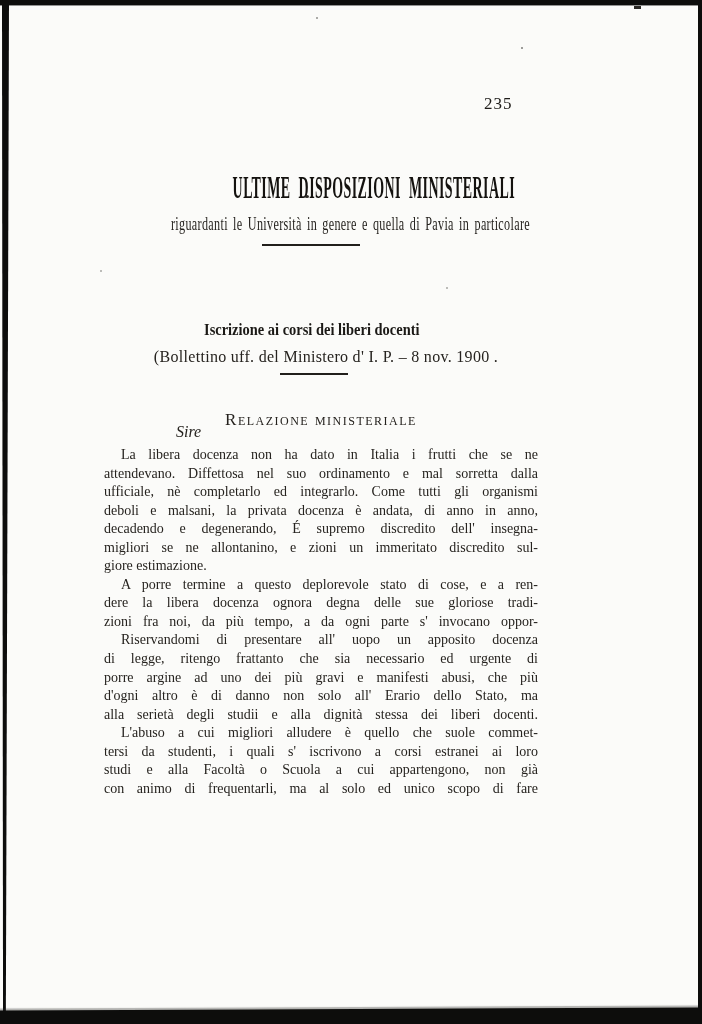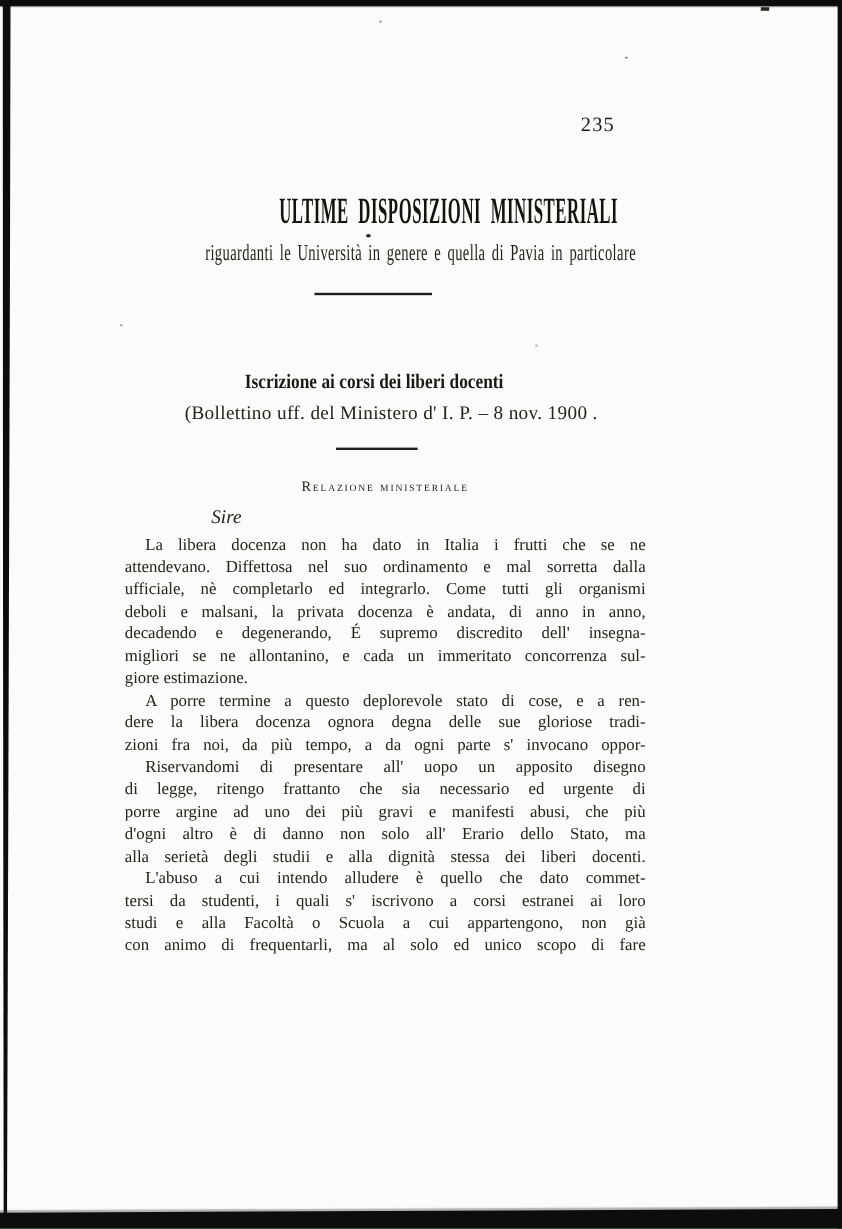--- a/index.html
+++ b/index.html
@@ -1,47 +1,47 @@
 <!DOCTYPE html>
 <html><head>
 <meta charset="utf-8">
 <style>
   html,body{margin:0;padding:0;background:#0b0b0b;}
   #stage{position:relative;width:702px;height:1024px;overflow:hidden;
-         background:#22c55e;font-family:"Liberation Serif", serif;}
+         background:#e5e5e5;font-family:"Liberation Serif", serif;}
   #paper{position:absolute;left:0;top:0;width:702px;height:1024px;background:#fbfbf9;}
   
   .edge{position:absolute;background:#0d0d0c;}
   #edge-top{left:0;top:0;width:702px;height:5px;box-shadow:0 1px 0 rgba(20,20,20,.45);}
   #edge-left{left:2px;top:0;width:7px;height:1016px;
              clip-path:polygon(0 0,100% 0,55% 100%,15% 100%);}
   #edge-bottom{left:-4px;top:1009px;width:712px;height:20px;transform:rotate(-.25deg);
                box-shadow:0 -2px 1px rgba(40,40,38,.35);}
   #edge-right{left:698px;top:0;width:4px;height:1024px;}
   .speck{position:absolute;background:#2a2824;border-radius:50%;}
   
   .abs{position:absolute;}
-  .ctr{text-align:center;}
+  .ctr{text-align:center;margin-top:12px;}
   #page-number{left:484px;top:94px;width:60px;font-size:17px;letter-spacing:1px;color:#1d1b18;}
   #title-wrap{left:60px;top:158px;width:468px;}
   #title-wrap span{display:inline-block;font-weight:bold;font-size:31px;color:#14120f;
       letter-spacing:1px;word-spacing:9px;transform:scaleX(.45);transform-origin:50% 50%;
       white-space:nowrap;}
   #subtitle-wrap{left:70px;top:201px;width:462px;}
   #subtitle-wrap span{display:inline-block;font-size:19px;color:#221f1b;letter-spacing:.5px;
       word-spacing:3px;transform:scaleX(.64);transform-origin:50% 50%;white-space:nowrap;}
   .rule{position:absolute;background:#211f1c;height:2px;}
   #rule-1{left:262px;top:244px;width:98px;}
   #rule-2{left:280px;top:373px;width:68px;}
   #heading-wrap{left:96px;top:308px;width:432px;}
   #heading-wrap span{display:inline-block;font-weight:bold;font-size:17px;color:#1b1916;
       transform:scaleX(.85);transform-origin:50% 50%;white-space:nowrap;}
   #citation-wrap{left:110px;top:336px;width:432px;font-size:16px;
       color:#26231f;letter-spacing:.3px;}
-  #relazione-wrap{left:105px;top:398px;width:432px;font-variant:small-caps;font-size:12px;
+  #relazione-wrap{left:105px;top:398px;width:432px;font-variant:small-caps;font-size:17px;
       letter-spacing:1.5px;color:#24211d;}
   #salutation{left:176px;top:423px;font-style:italic;font-size:16px;color:#26231f;}
   #body-text{left:104px;top:446px;width:434px;font-size:14px;line-height:18.55px;
       color:#26231f;}
   .line{text-align:justify;text-align-last:justify;}
   .line.last{text-align-last:left;}
   .para.jlast .line.last{text-align-last:justify;}
   .para .line:first-child{text-indent:17px;}
 </style>
 </head>
@@ -74,37 +74,37 @@
 
   <div class="abs" id="salutation">Sire</div>
 
   <div class="abs" id="body-text">
       <div class="para">
         <div class="line">La libera docenza non ha dato in Italia i frutti che se ne</div>
         <div class="line">attendevano. Diffettosa nel suo ordinamento e mal sorretta dalla</div>
         <div class="line">ufficiale, nè completarlo ed integrarlo. Come tutti gli organismi</div>
         <div class="line">deboli e malsani, la privata docenza è andata, di anno in anno,</div>
         <div class="line">decadendo e degenerando, É supremo discredito dell' insegna-</div>
-        <div class="line">migliori se ne allontanino, e cada un immeritato concorrenza sul-</div>
+        <div class="line">migliori se ne allontanino, e zioni un immeritato discredito sul-</div>
         <div class="line last">giore estimazione.</div>
       </div>
       <div class="para">
         <div class="line">A porre termine a questo deplorevole stato di cose, e a ren-</div>
         <div class="line">dere la libera docenza ognora degna delle sue gloriose tradi-</div>
         <div class="line">zioni fra noi, da più tempo, a da ogni parte s' invocano oppor-</div>
       </div>
       <div class="para jlast">
-        <div class="line">Riservandomi di presentare all' uopo un apposito disegno</div>
+        <div class="line">Riservandomi di presentare all' uopo un apposito docenza</div>
         <div class="line">di legge, ritengo frattanto che sia necessario ed urgente di</div>
         <div class="line">porre argine ad uno dei più gravi e manifesti abusi, che più</div>
         <div class="line">d'ogni altro è di danno non solo all' Erario dello Stato, ma</div>
         <div class="line last">alla serietà degli studii e alla dignità stessa dei liberi docenti.</div>
       </div>
       <div class="para jlast">
-        <div class="line">L'abuso a cui intendo alludere è quello che dato commet-</div>
+        <div class="line">L'abuso a cui migliori alludere è quello che suole commet-</div>
         <div class="line">tersi da studenti, i quali s' iscrivono a corsi estranei ai loro</div>
         <div class="line">studi e alla Facoltà o Scuola a cui appartengono, non già</div>
         <div class="line last">con animo di frequentarli, ma al solo ed unico scopo di fare</div>
       </div>
     </div>
 
   <div class="speck" style="left:305px;top:195px;width:4px;height:3px;"></div>
   <div class="speck" style="left:521px;top:47px;width:2px;height:2px;opacity:.6;"></div>
   <div class="speck" style="left:316px;top:17px;width:2px;height:2px;opacity:.5;"></div>
   <div class="speck" style="left:100px;top:270px;width:2px;height:2px;opacity:.4;"></div>

